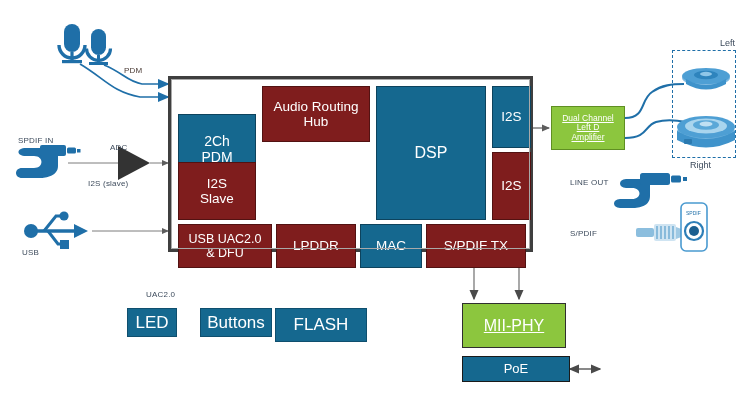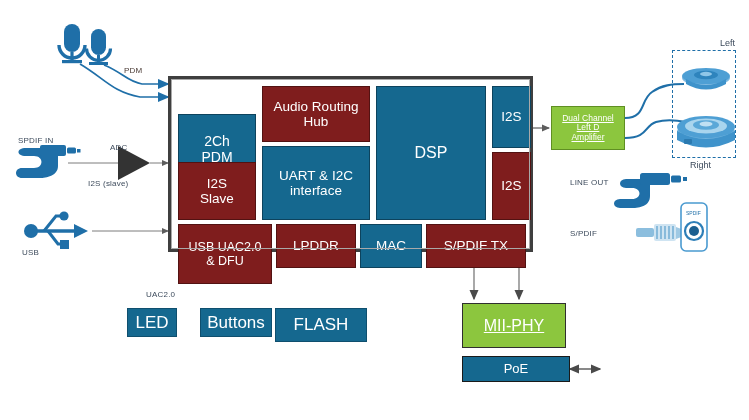--- a/index.html
+++ b/index.html
@@ -33,21 +33,21 @@
   .green{background:#8cc63e;color:#ffffff;text-decoration:underline;}
 
   
   #blk-2ch-pdm       {left:6px;  top:6px;   width:78px;  height:72px;  font-size:14px;margin-top:28px;}
   #blk-audio-routing {left:90px; top:6px;   width:108px; height:56px;  font-size:13.5px;}
   #blk-dsp           {left:204px;top:6px;   width:110px; height:134px; font-size:16px;}
   #blk-i2s-top       {left:320px;top:6px;   width:39px;  height:62px;  font-size:13.5px;}
   #blk-i2s-bot       {left:320px;top:72px;  width:39px;  height:68px;  font-size:13.5px;}
   #blk-i2s-slave     {left:6px;  top:82px;  width:78px;  height:58px;  font-size:13.5px;}
   #blk-uart-i2c      {left:90px; top:66px;  width:108px; height:74px;  font-size:13.5px;}
-  #blk-usb-uac       {left:6px;  top:144px; width:94px;  height:60px;  font-size:12.5px;}
+  #blk-usb-uac       {left:6px;  top:144px; width:94px;  height:44px;  font-size:12.5px;}
   #blk-lpddr         {left:104px;top:144px; width:80px;  height:44px;  font-size:13.5px;}
   #blk-mac           {left:188px;top:144px; width:62px;  height:44px;  font-size:13.5px;}
   #blk-spdif-tx      {left:254px;top:144px; width:100px; height:44px;  font-size:13.5px;}
 
   
   #blk-amplifier{
     left:551px;top:106px;width:74px;height:44px;font-size:8.5px;
     border:1px solid #5f8f22;
   }
   #blk-mii-phy{
@@ -222,24 +222,20 @@
     <div class="blk blue" id="blk-i2s-top">
       <span>I2S</span>
     </div>
     <div class="blk gray" id="blk-i2s-bot">
       <span>I2S</span>
     </div>
     <div class="blk gray" id="blk-i2s-slave">
       <span><span>I2S</span><br>
             <span>Slave</span></span>
     </div>
-    <div class="blk blue" id="blk-uart-i2c">
-      <span><span>UART &amp; I2C</span><br>
-            <span>interface</span></span>
-    </div>
     <div class="blk gray" id="blk-usb-uac">
       <span><span>USB UAC2.0</span><br>
             <span>&amp; DFU</span></span>
     </div>
     <div class="blk gray" id="blk-lpddr">
       <span>LPDDR</span>
     </div>
     <div class="blk blue" id="blk-mac">
       <span>MAC</span>
     </div>

